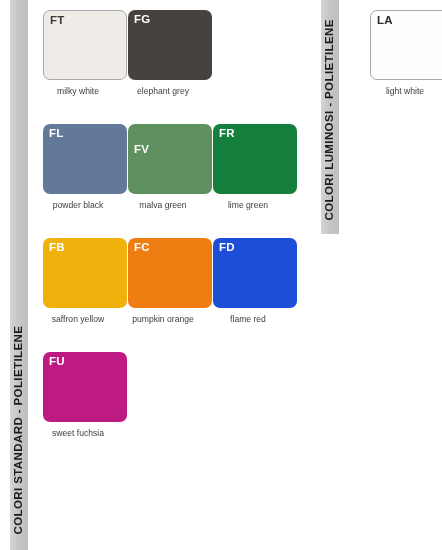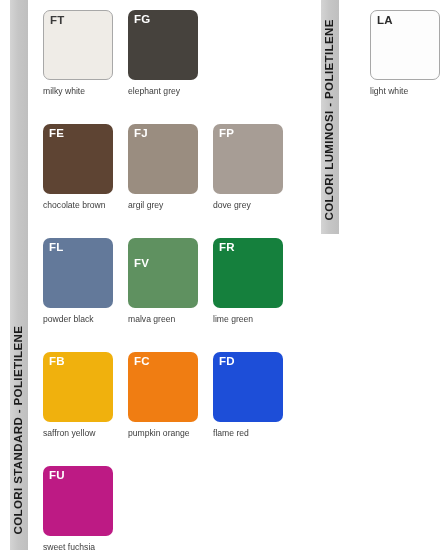--- a/index.html
+++ b/index.html
@@ -84,21 +84,21 @@
 
   .swatch-cell {
     width: 70px;
     margin-right: 15px;
   }
   .swatch-cell:last-child {
     margin-right: 0;
   }
 
   .chip {
-    width: 70px;
+    width: 84px;
     height: 70px;
     border-radius: 7px;
     box-sizing: border-box;
     position: relative;
     overflow: hidden;
   }
   .chip.bordered {
     border: 1px solid #a8a8a8;
   }
 
@@ -107,20 +107,21 @@
     left: 6px;
     top: 3px;
     font-size: 11.5px;
     font-weight: bold;
     line-height: 1.1;
     letter-spacing: 0.2px;
   }
 
   .chip-caption {
     margin-top: 7px;
+    text-align: center;
     font-size: 8.6px;
     color: #3d3d3d;
     line-height: 1.15;
     white-space: nowrap;
   }
 </style>
 </head>
 <body>
 
 <div class="page">
@@ -143,40 +144,20 @@
         </div>
         <div class="swatch-cell">
           <div class="chip" style="background: rgb(70, 66, 61); padding-left: 48px;">
             <span class="chip-code" style="color: rgb(255, 255, 255);">FG</span>
           </div>
           <div class="chip-caption">elephant grey</div>
         </div>
       </div>
       <div class="swatch-row">
         <div class="swatch-cell">
-          <div class="chip" style="background: rgb(94, 68, 51);">
-            <span class="chip-code" style="color: rgb(255, 255, 255);">FE</span>
-          </div>
-          <div class="chip-caption">chocolate brown</div>
-        </div>
-        <div class="swatch-cell">
-          <div class="chip" style="background: rgb(154, 141, 128);">
-            <span class="chip-code" style="color: rgb(255, 255, 255);">FJ</span>
-          </div>
-          <div class="chip-caption">argil grey</div>
-        </div>
-        <div class="swatch-cell">
-          <div class="chip" style="background: rgb(167, 157, 149);">
-            <span class="chip-code" style="color: rgb(255, 255, 255);">FP</span>
-          </div>
-          <div class="chip-caption">dove grey</div>
-        </div>
-      </div>
-      <div class="swatch-row">
-        <div class="swatch-cell">
           <div class="chip" style="background: rgb(99, 121, 154);">
             <span class="chip-code" style="color: rgb(255, 255, 255);">FL</span>
           </div>
           <div class="chip-caption">powder black</div>
         </div>
         <div class="swatch-cell">
           <div class="chip" style="background: rgb(95, 145, 96);">
             <span class="chip-code" style="color: rgb(255, 255, 255); margin-top: 16px;">FV</span>
           </div>
           <div class="chip-caption">malva green</div>

